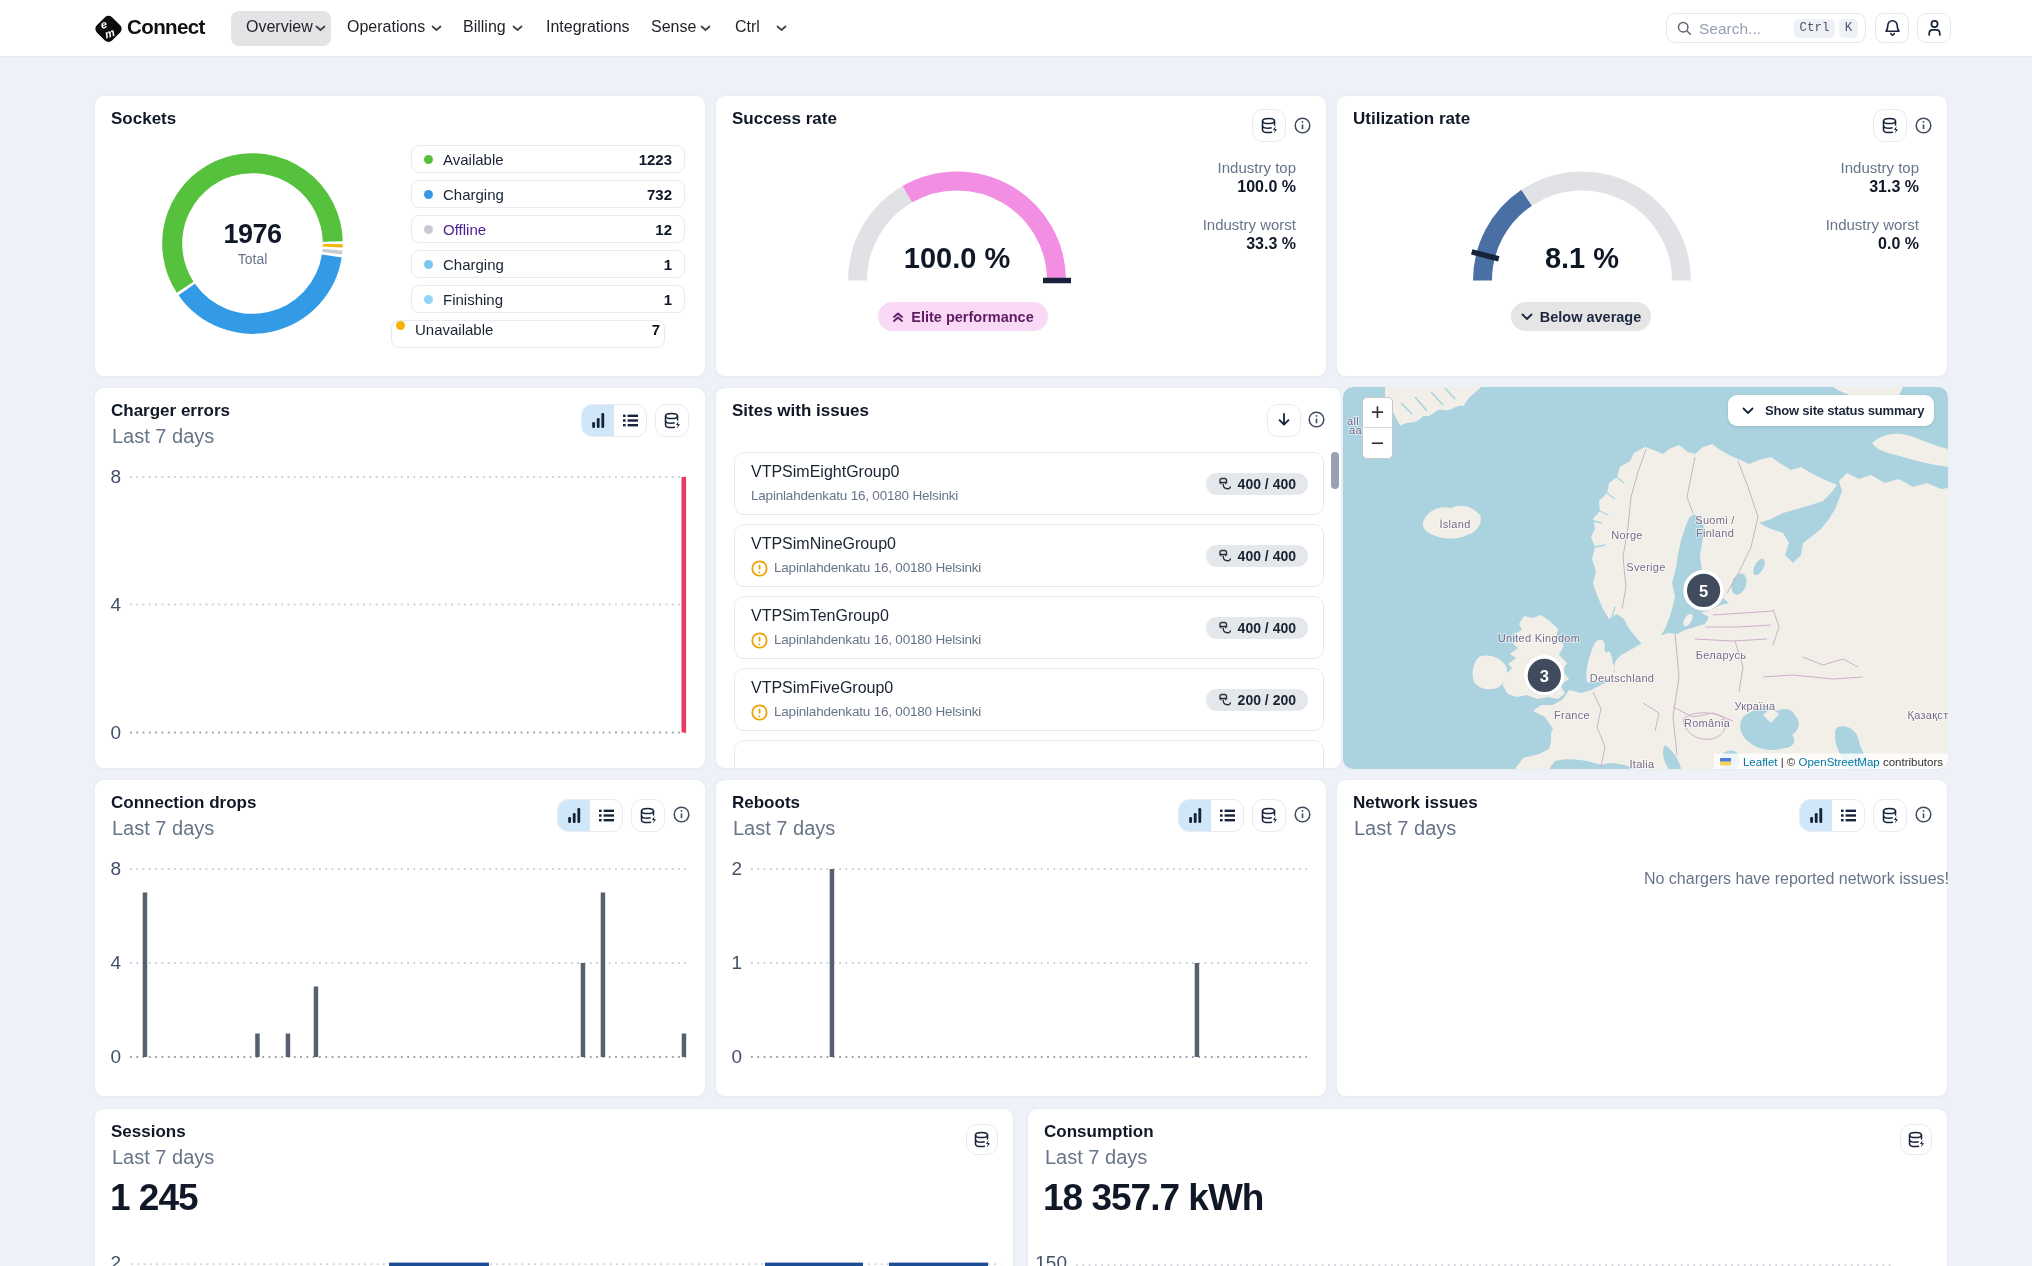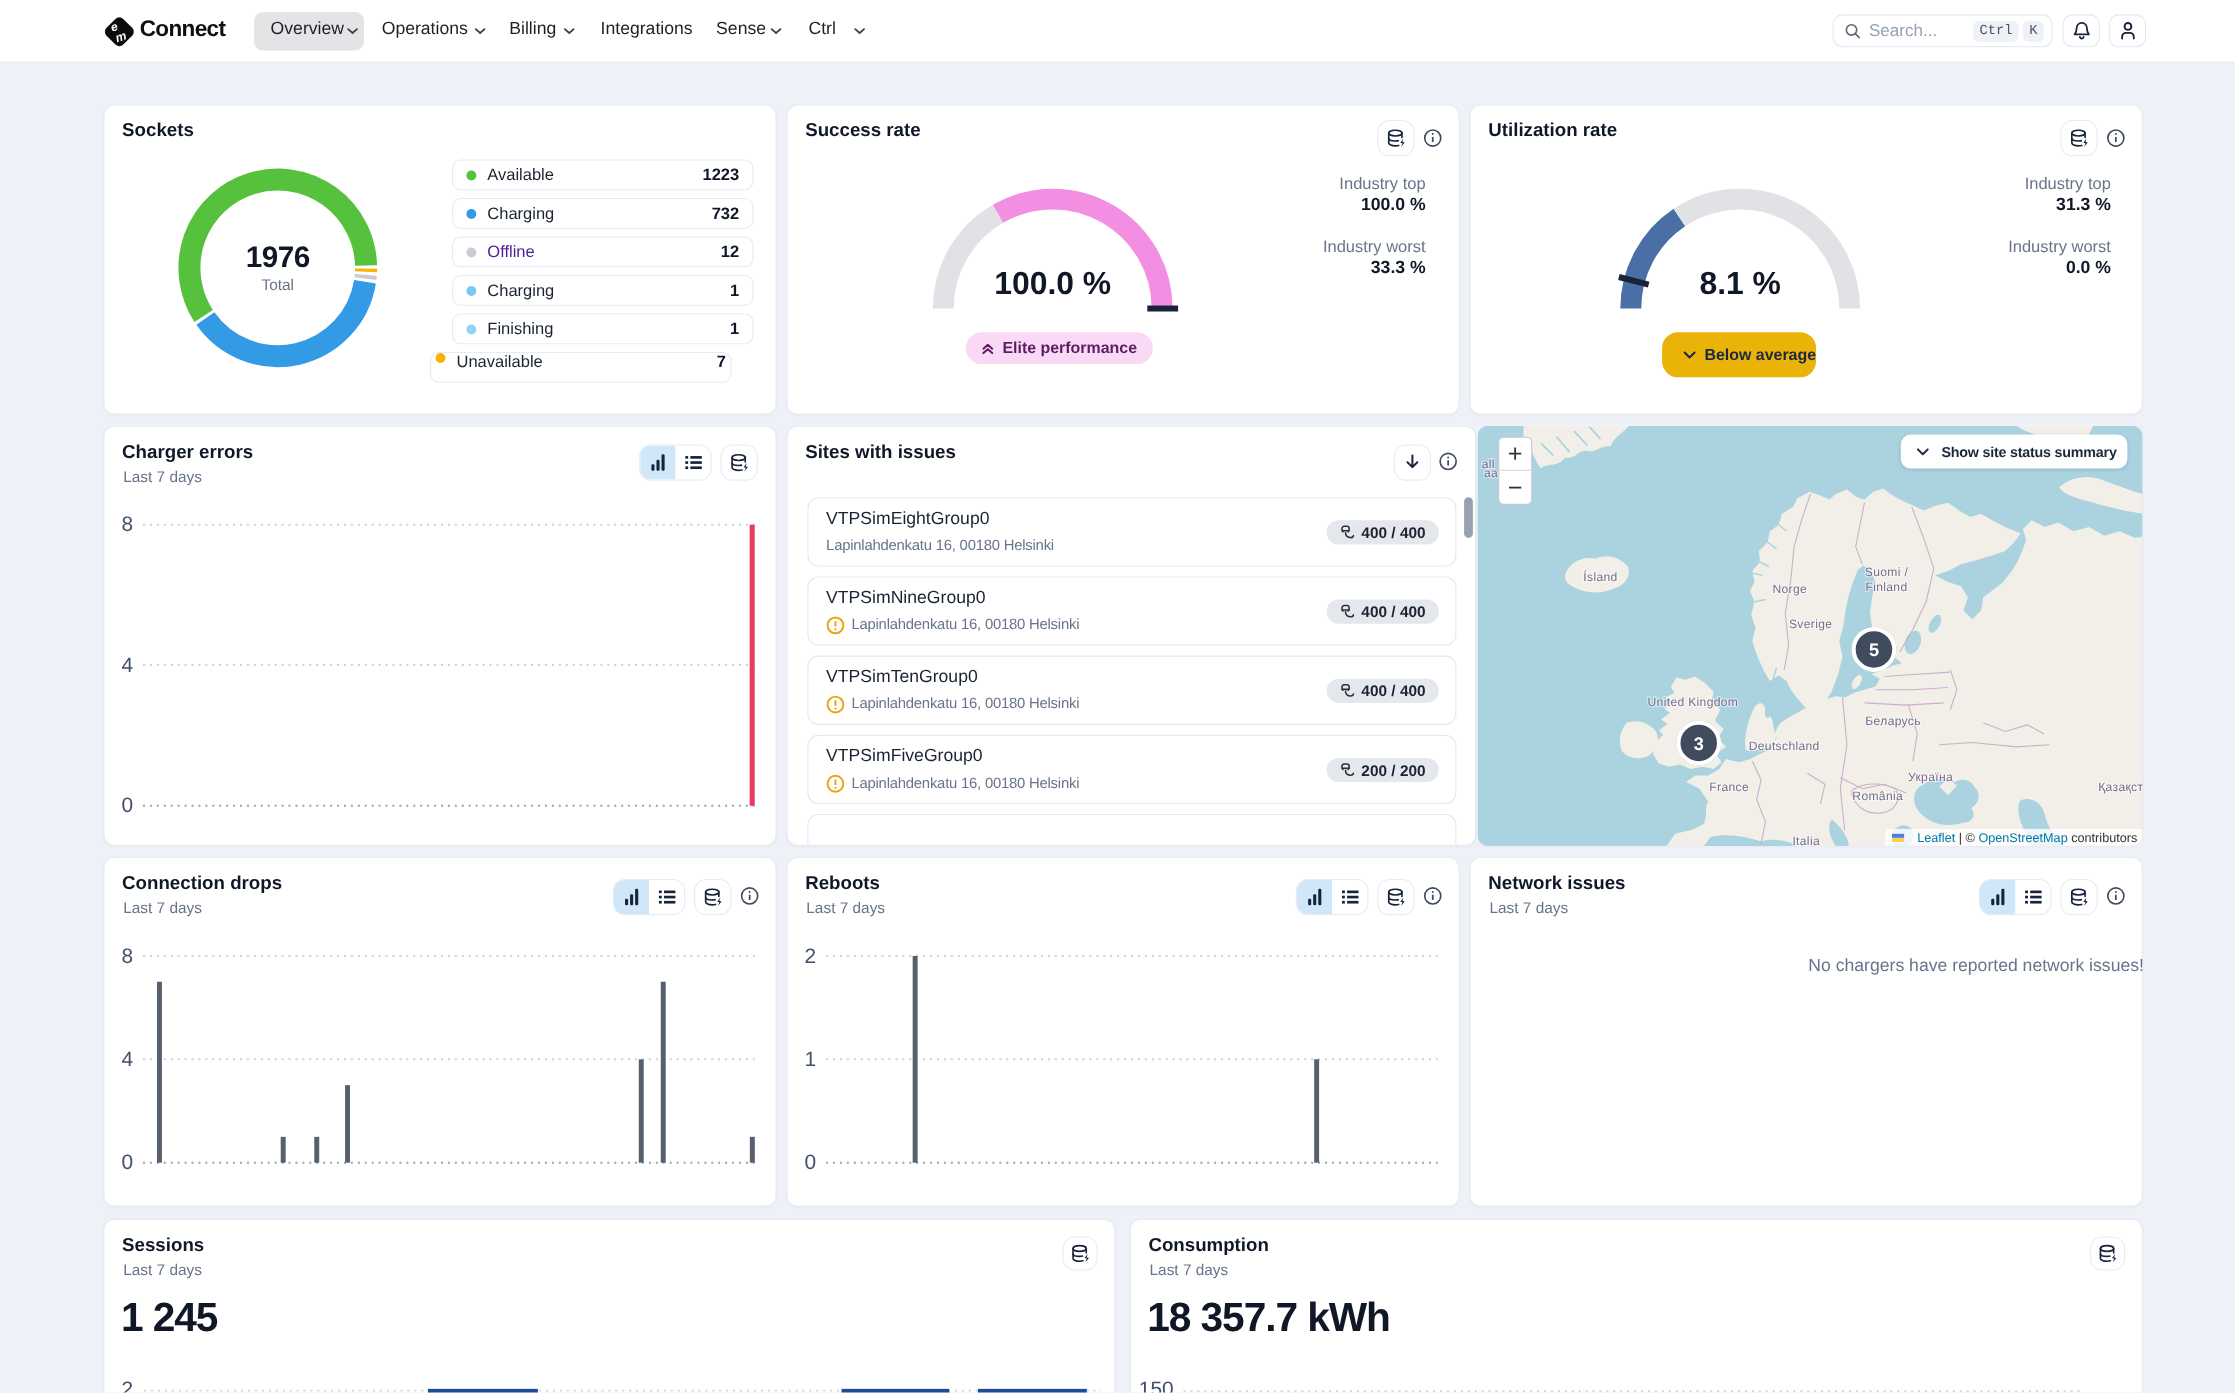--- a/index.html
+++ b/index.html
@@ -2,21 +2,21 @@
 <html><head>
 <meta charset="utf-8">
 <style>
   * { margin:0; padding:0; box-sizing:border-box; }
   html,body { width:2032px; height:1266px; overflow:hidden; }
   body { background:#eef1f7; font-family:"Liberation Sans", sans-serif; position:relative; }
   header { position:absolute; left:0; top:0; width:2032px; height:57px; background:#fff; border-bottom:1px solid #e7e9ef; z-index:5; }
   .abs { position:absolute; }
   .card { position:absolute; background:#fff; border:1px solid #e9ecf3; border-radius:10px; box-shadow:0 1px 2px rgba(16,24,40,.03); }
   .ctitle { position:absolute; left:16px; top:13px; font-size:17px; font-weight:700; color:#101828; letter-spacing:0; }
-  .csub { position:absolute; left:17px; top:37px; font-size:14px; color:#68748a; }
+  .csub { position:absolute; left:17px; top:37px; font-size:20px; color:#68748a; }
   .iconbtn { position:absolute; width:34px; height:33px; background:#fff; border:1px solid #e8ebf2; border-radius:11px; display:flex; align-items:center; justify-content:center; }
   .toggle { position:absolute; width:66px; height:33px; border:1px solid #e8ebf2; border-radius:11px; background:#fff; display:flex; overflow:hidden; }
   .toggle .seg { width:33px; height:100%; display:flex; align-items:center; justify-content:center; }
   .toggle .seg.on { background:#cfe7f8; }
   .navitem { position:absolute; top:18px; font-size:16px; color:#1d2025; white-space:nowrap; }
   .chip { display:inline-block; background:#eef1f6; border-radius:5px; color:#4a5468; font-family:"Liberation Mono", monospace; font-size:12.5px; text-align:center; }
 </style>
 </head>
 <body>
 
@@ -162,21 +162,21 @@
 <section class="card" style="left:1336px;top:95px;width:612px;height:282px">
   <div class="ctitle">Utilization rate</div>
   <svg class="abs" style="left:0;top:0" width="612" height="282" viewBox="0 0 612 282">
     <g transform="translate(245,184.5)">
       <path d="M -99.5 0 A 99.5 99.5 0 0 1 -55.29 -82.73" fill="none" stroke="#4a6fa5" stroke-width="19"></path>
       <path d="M -55.29 -82.73 A 99.5 99.5 0 0 1 99.5 0" fill="none" stroke="#e1e2e6" stroke-width="19"></path>
       <line x1="-83.2" y1="-21.7" x2="-110.3" y2="-28.7" stroke="#16233a" stroke-width="5.5"></line>
       <text x="0" y="-13" text-anchor="middle" font-size="29" font-weight="700" fill="#101828">8.1 %</text>
     </g>
   </svg>
-  <div class="abs" style="left:174px;top:206px;width:140px;height:41px;background:#eab308;border-radius:14.5px;display:flex;align-items:center;justify-content:flex-end">
+  <div class="abs" style="left:174px;top:206px;width:140px;height:29px;background:#e5e5e5;border-radius:14.5px;display:flex;align-items:center;justify-content:center">
     <svg width="12" height="8" viewBox="0 0 12 8" style="margin-right:7px">
         <path d="M1.5 1.5 L6 6 L10.5 1.5" stroke="#1c2740" stroke-width="1.8" fill="none" stroke-linecap="round" stroke-linejoin="round"></path>
       </svg>
     <span style="font-size:14.5px;font-weight:700;color:#1c2740">Below average</span>
   </div>
   <div class="abs" style="right:28px;top:63px;text-align:right;font-size:15px;color:#68748a">Industry top</div>
   <div class="abs" style="right:28px;top:82px;text-align:right;font-size:16px;font-weight:700;color:#101828">31.3 %</div>
   <div class="abs" style="right:28px;top:120px;text-align:right;font-size:15px;color:#68748a">Industry worst</div>
   <div class="abs" style="right:28px;top:139px;text-align:right;font-size:16px;font-weight:700;color:#101828">0.0 %</div>
   <div class="iconbtn" style="right:40px;top:13px">

